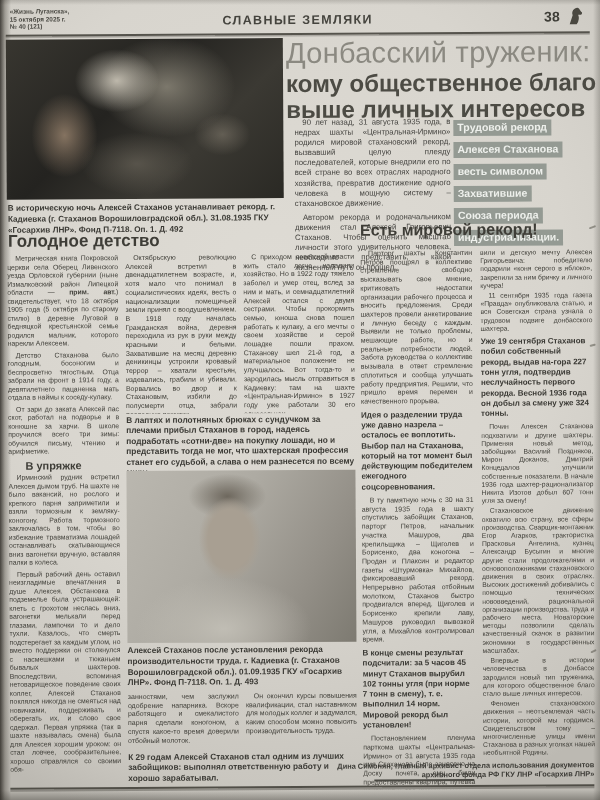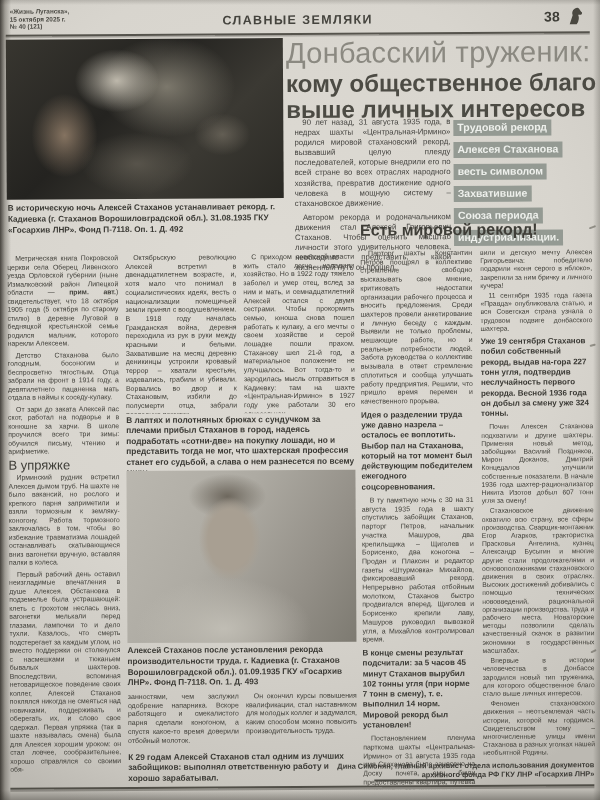--- a/index.html
+++ b/index.html
@@ -65,21 +65,21 @@
 
   
   .caption{font-weight:700;font-size:8.2px;line-height:10.8px;color:#3b3a35;text-align:left;}
   .caption1{position:absolute;left:9px;top:202px;width:277px;}
   .caption2{position:absolute;left:126px;top:645px;width:229px;}
 
   
   .sec-h{font-size:17px;font-weight:600;color:#3e3d37;}
   .h-childhood{position:absolute;left:9px;top:230px;}
   .h-record{position:absolute;left:361px;top:222px;font-size:16px;}
-  .h-sub{font-size:13px;font-weight:400;color:#3e3d37;margin:5px 0 4px 0;text-indent:0;}
+  .h-sub{font-size:11px;font-weight:700;color:#3e3d37;margin:5px 0 4px 17px;text-indent:0;}
 
   
   .col{position:absolute;width:111px;font-size:7px;line-height:8.7px;text-align:justify;color:#42413b;overflow:hidden;}
   .col p{margin:0 0 3px 0;text-indent:8px;}
   .col .callout{font-weight:700;font-size:8px;line-height:10.3px;text-indent:0;text-align:left;color:#3b3a35;margin:4px 0 4px 0;}
   .col1{left:8px;top:253px;height:534px;font-size:6.9px;line-height:8.5px;}
   .col2t{left:126px;top:253px;height:160px;}
   .col3t{left:244px;top:253px;height:160px;}
   .col2b{left:126px;top:692px;height:58px;}
   .col3b{left:244px;top:692px;height:58px;}
@@ -143,20 +143,21 @@
       <span>Трудовой рекорд</span>
       <span>Алексея Стаханова</span>
       <span>весть символом</span>
       <span>Захватившие</span>
       <span>Союза периода</span>
       <span>индустриализации.</span>
     </div>
 
     <div class="caption caption1">В историческую ночь Алексей Стаханов устанавливает рекорд. г. Кадиевка (г. Стаханов Ворошиловградской обл.). 31.08.1935 ГКУ «Госархив ЛНР». Фонд П-7118. Оп. 1. Д. 492</div>
 
+    <div class="sec-h h-childhood">Голодное детство</div>
 
     <div class="col col1">
       <p><span>Метрическая книга Покровской церкви села Оберец Ливенского уезда Орловской губернии (ныне Измалковский район Липецкой области — </span><b>прим. авт.</b><span>) свидетельствует, что 18 октября 1905 года (5 октября по старому стилю) в деревне Луговой в бедняцкой крестьянской семье родился мальчик, которого нарекли Алексеем.</span></p>
       <p>Детство Стаханова было голодным, босоногим и беспросветно тягостным. Отца забрали на фронт в 1914 году, а девятилетнего пацаненка мать отдала в наймы к соседу-кулаку.</p>
       <p>От зари до заката Алексей пас скот, работал на подворье и в конюшне за харчи. В школе проучился всего три зимы: обучился письму, чтению и арифметике.</p>
       <div class="h-sub">В упряжке</div>
       <p>Ирминский рудник встретил Алексея дымом труб. На шахте не было вакансий, но рослого и крепкого парня заприметили и взяли тормозным к земляку-коногону. Работа тормозного заключалась в том, чтобы во избежание травматизма лошадей останавливать скатывающиеся вниз вагонетки вручную, вставляя палки в колеса.</p>
       <p>Первый рабочий день оставил неизгладимые впечатления в душе Алексея. Обстановка в подземелье была устрашающей: клеть с грохотом неслась вниз, вагонетки мелькали перед глазами, лампочки то и дело тухли. Казалось, что смерть подстерегает за каждым углом, но вместо поддержки он столкнулся с насмешками и тюканьем бывалых шахтеров. Впоследствии, вспоминая нетоварищеское поведение своих коллег, Алексей Стаханов поклялся никогда не смеяться над новичками, поддерживать и оберегать их, и слово свое сдержал. Первая упряжка (так в шахте называлась смена) была для Алексея хорошим уроком: он стал ловчее, сообразительнее, хорошо справлялся со своими обя-</p>
     </div>
 

